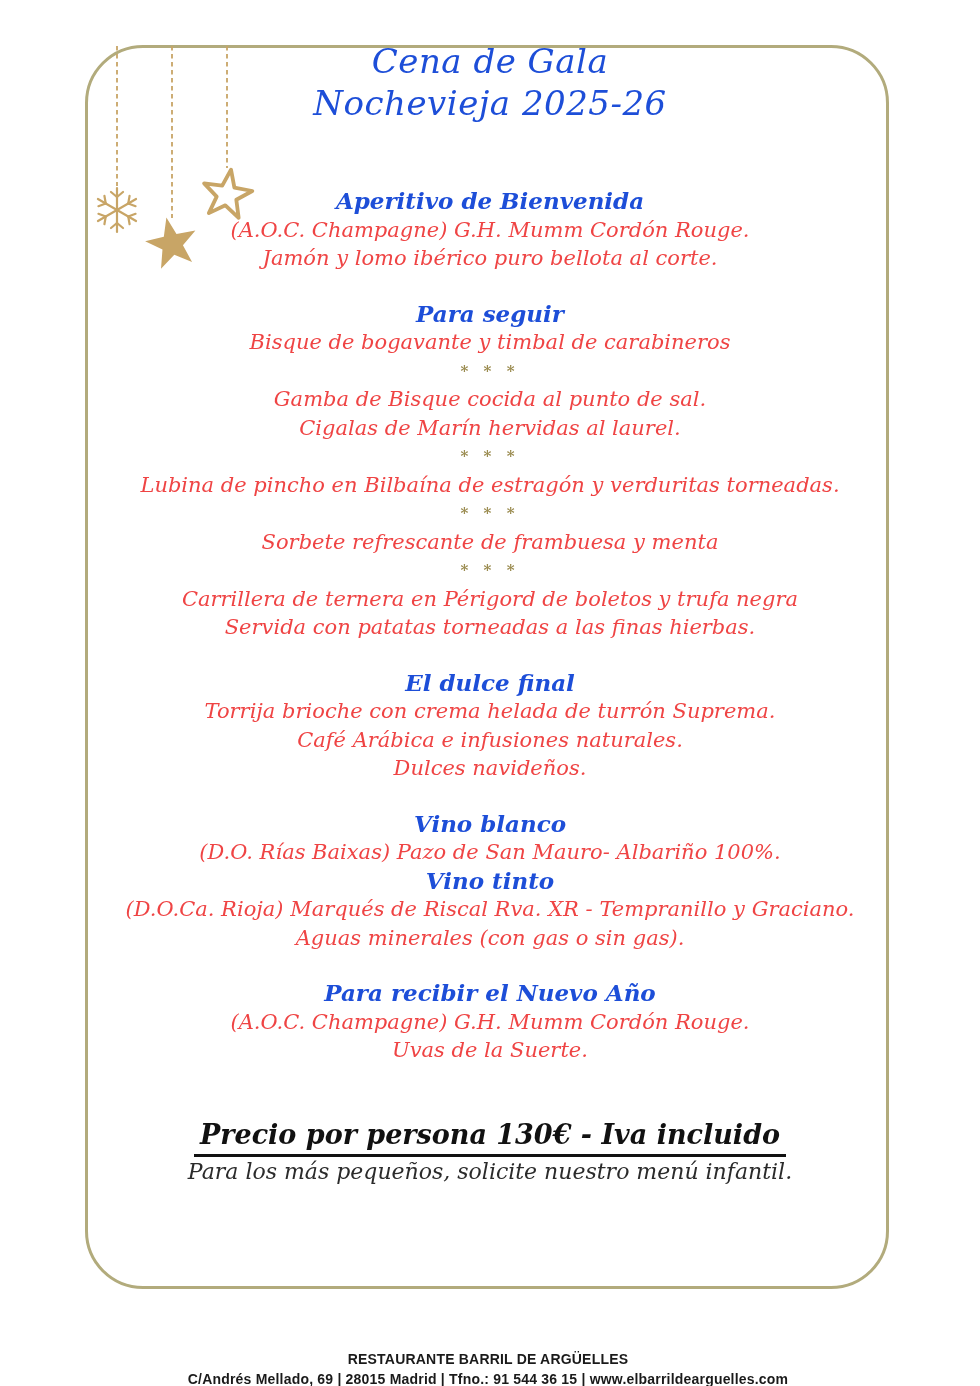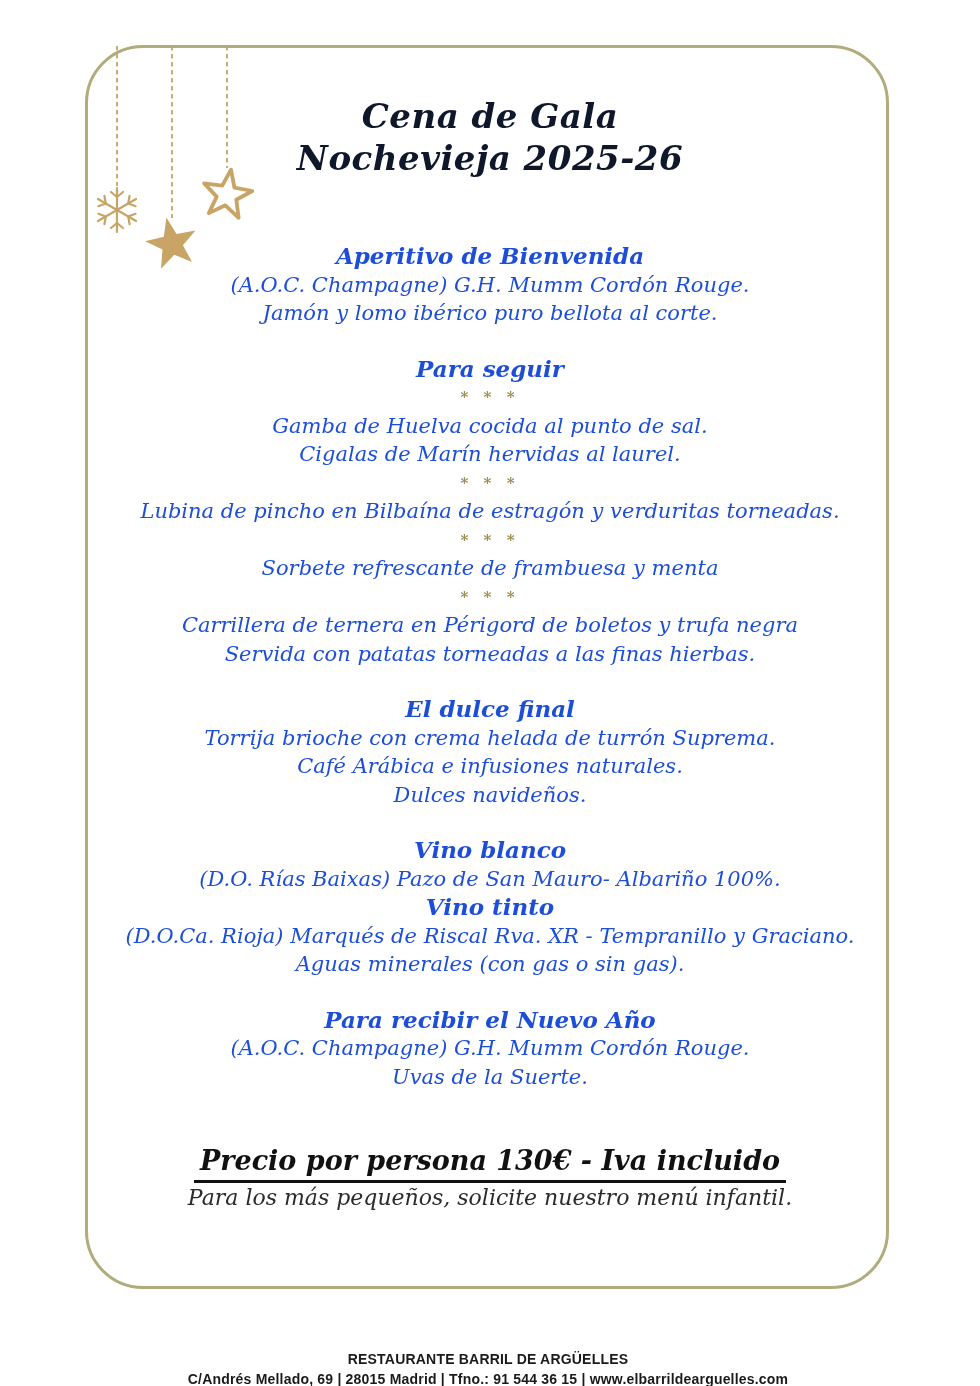--- a/index.html
+++ b/index.html
@@ -22,41 +22,41 @@
     position: absolute;
     left: 90px; top: 46px;
     width: 180px; height: 250px;
   }
   .content {
     position: absolute;
     left: 100px; right: 100px; top: 0;
     text-align: center;
   }
   .title {
-    margin-top: 95px;
+    margin-top: 40px;
     font-size: 34px;
-    font-weight: bold;
-    font-style: italic;
-    color: #0f172a;
+    font-weight: normal;
+    font-style: italic;
+    color: #1d4ed8;
     line-height: 42px;
     letter-spacing: 0.5px;
   }
   .section { margin-top: 27px; }
   .section.first { margin-top: 63px; }
   .heading, .subheading {
     font-size: 23px;
     font-weight: bold;
     font-style: italic;
     color: #1d4ed8;
     line-height: 28.5px;
   }
   .line {
     font-size: 21px;
     font-style: italic;
-    color: #1d4ed8;
+    color: #ef4444;
     line-height: 28.5px;
   }
   .sep {
     font-size: 15px;
     font-weight: bold;
     color: #9a8b4f;
     letter-spacing: 5px;
     line-height: 28.5px;
   }
   .price-block { margin-top: 52px; }
@@ -149,22 +149,23 @@
   </div>
 
   <div class="section first">
     <div class="heading">Aperitivo de Bienvenida</div>
     <div class="line">(A.O.C. Champagne) G.H. Mumm Cordón Rouge.</div>
     <div class="line">Jamón y lomo ibérico puro bellota al corte.</div>
   </div>
 
   <div class="section">
     <div class="heading">Para seguir</div>
-    <div class="sep">* * *</div>
-    <div class="line">Gamba de Huelva cocida al punto de sal.</div>
+    <div class="line">Bisque de bogavante y timbal de carabineros</div>
+    <div class="sep">* * *</div>
+    <div class="line">Gamba de Bisque cocida al punto de sal.</div>
     <div class="line">Cigalas de Marín hervidas al laurel.</div>
     <div class="sep">* * *</div>
     <div class="line">Lubina de pincho en Bilbaína de estragón y verduritas torneadas.</div>
     <div class="sep">* * *</div>
     <div class="line">Sorbete refrescante de frambuesa y menta</div>
     <div class="sep">* * *</div>
     <div class="line">Carrillera de ternera en Périgord de boletos y trufa negra</div>
     <div class="line">Servida con patatas torneadas a las finas hierbas.</div>
   </div>
 

